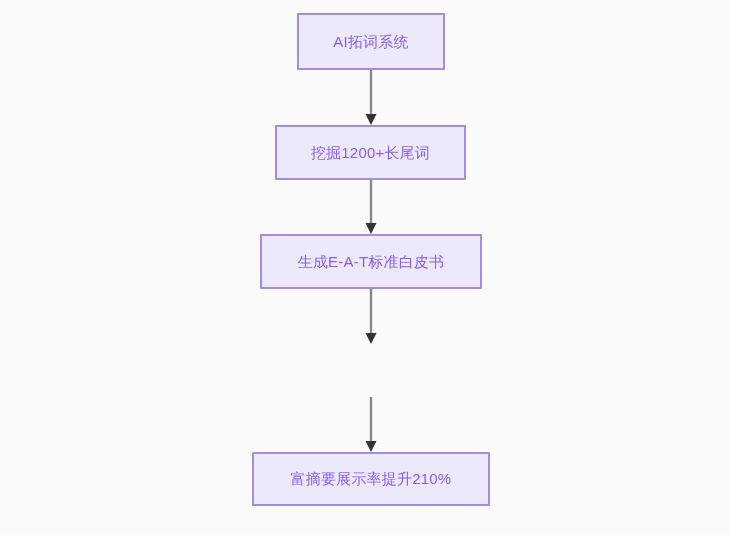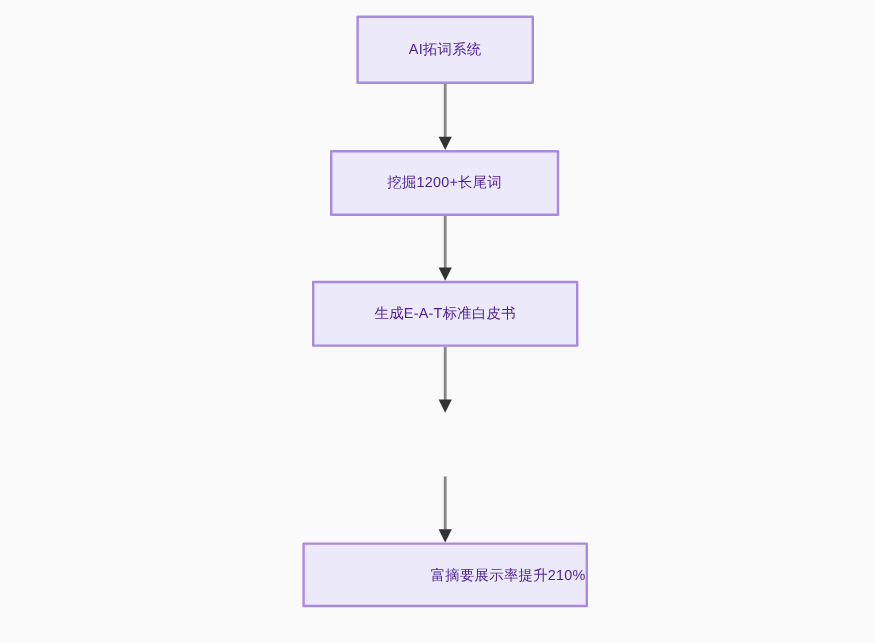--- a/index.html
+++ b/index.html
@@ -21,22 +21,22 @@
   }
   .node {
     position: absolute;
     box-sizing: border-box;
     background: #ece9fb;
     border: 2px solid #a78bde;
     border-radius: 1px;
     display: flex;
     align-items: center;
     justify-content: center;
-    color: #4c1d95;
-    font-size: 12px;
+    color: #8b5cf6;
+    font-size: 15px;
     line-height: 1.2;
     letter-spacing: 0.2px;
     white-space: nowrap;
     user-select: none;
   }
   .node-label {
     display: block;
     text-align: center;
   }
   .edge {
@@ -87,17 +87,17 @@
 
   <div class="node" style="left:275px; top:125px; width:191px; height:55px;">
     <span class="node-label">挖掘1200+长尾词</span>
   </div>
 
   <div class="node" style="left:260px; top:234px; width:222px; height:55px;">
     <span class="node-label">生成E-A-T标准白皮书</span>
   </div>
 
 
-  <div class="node" style="left:252px; top:452px; width:238px; height:54px;justify-content:flex-end;">
+  <div class="node" style="left:252px; top:452px; width:238px; height:54px;">
     <span class="node-label">富摘要展示率提升210%</span>
   </div>
 
 </div>
 
 </body></html>

